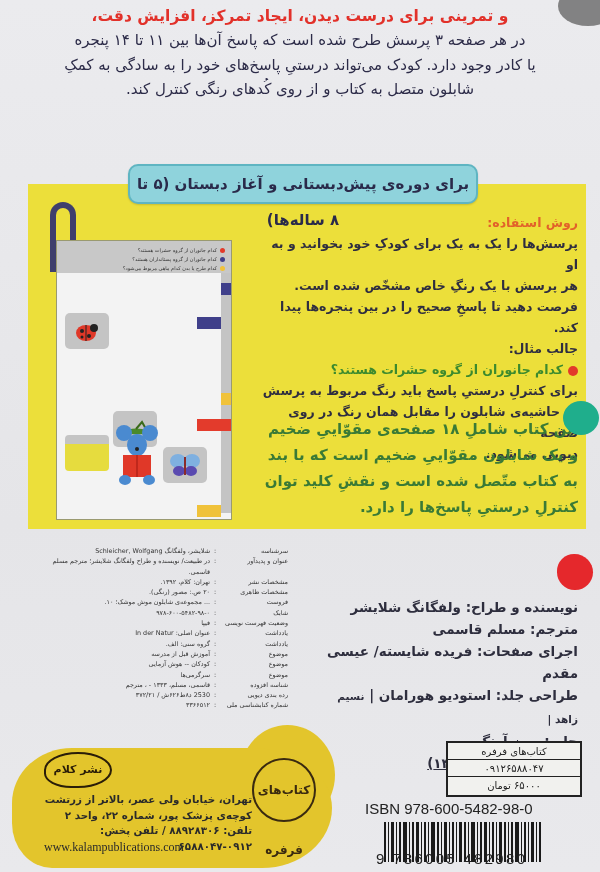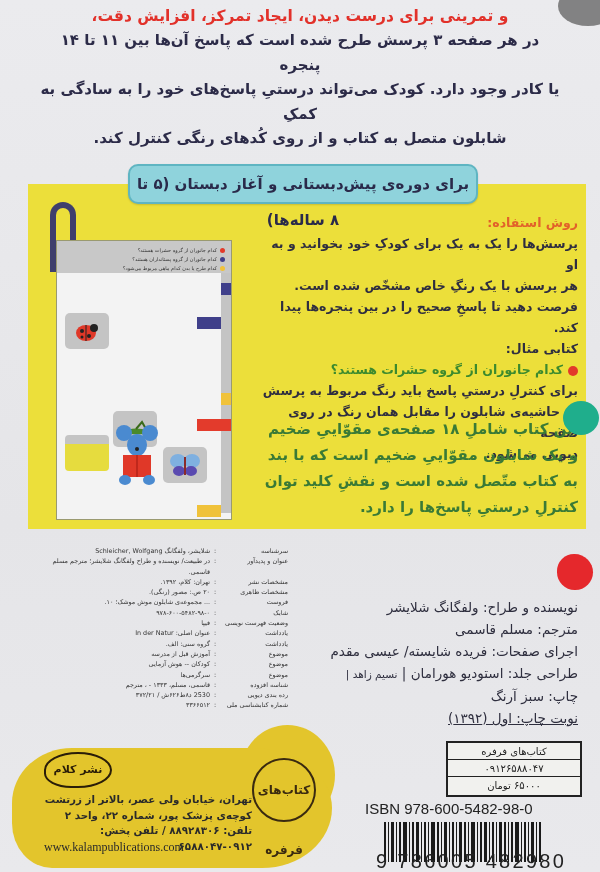--- a/index.html
+++ b/index.html
@@ -8,21 +8,21 @@
       background: #e7e7ea;
       font-family: "DejaVu Sans", sans-serif;
       position: relative;
       direction: rtl;
     }
     .page { position: absolute; left: 0; top: 0; width: 600px; height: 872px; background: linear-gradient(180deg,#ebebee 0%,#e5e5e8 60%,#e9e9ec 100%); }
     .corner-shadow { position:absolute; right:-18px; top:-14px; width:60px; height:40px; border-radius:50%; background:#555; opacity:.7; }
 
     .intro { position:absolute; top:4px; left:40px; width:520px; text-align:center; }
     .intro .red { color:#e2312a; font-weight:bold; font-size:15.5px; line-height:24px; }
-    .intro .dark { color:#2c2b48; font-weight:bold; font-size:15px; line-height:24.5px; }
+    .intro .dark { color:#2c2b48; font-weight:normal; font-size:15px; line-height:24.5px; }
 
     .yellow-panel { position:absolute; left:28px; top:184px; width:558px; height:345px; background:#ecdf3a; }
     .banner { position:absolute; left:128px; top:164px; width:350px; height:40px; background:#8fd3dc; border:2px solid #5fb5c2; border-radius:10px; text-align:center; line-height:36px; font-size:15px; font-weight:bold; color:#2a2a4a; box-shadow:0 1px 2px rgba(0,0,0,.15); }
 
     .usage { position:absolute; right:22px; top:212px; width:320px; font-size:12.5px; font-weight:bold; line-height:21px; color:#2f2e40; }
     .usage .heading { color:#e2612a; }
     .usage .example-q { color:#3c8a2e; }
     .usage .dot { display:inline-block; width:10px; height:10px; border-radius:50%; background:#e23a2a; margin-left:5px; vertical-align:middle; }
 
     .summary { position:absolute; right:22px; top:416px; width:320px; font-size:15px; font-weight:bold; line-height:26px; color:#3a7a36; }
@@ -44,32 +44,32 @@
     .mouse { position:absolute; left:58px; top:228px; width:44px; height:62px; }
 
     
     .catalog { position:absolute; left:38px; top:546px; width:250px; font-size:6.4px; line-height:10.3px; color:#333; direction:rtl; }
     .cat-row { display:flex; }
     .cat-key { width:68px; text-align:right; flex-shrink:0; }
     .cat-sep { width:10px; text-align:center; flex-shrink:0; }
     .cat-val { flex:1; text-align:right; }
 
     
-    .credits { position:absolute; right:22px; top:596px; width:260px; font-size:13.5px; font-weight:normal; line-height:22px; color:#2e2e3e; text-align:right; }
+    .credits { position:absolute; right:22px; top:596px; width:260px; font-size:13.5px; font-weight:bold; line-height:22px; color:#2e2e3e; text-align:right; }
     .credits .small { font-size:10.5px; }
     .edition { text-decoration:underline; }
 
     .price-box { position:absolute; left:446px; top:741px; width:136px; height:56px; border:2px solid #222; background:#f1f1ee; text-align:center; font-size:10px; color:#222; }
     .price-box div { height:17px; line-height:17px; border-bottom:1px solid #222; }
     .price-box div:last-child { border-bottom:none; }
 
     .isbn { position:absolute; left:365px; top:800px; width:225px; font-family:"Liberation Sans", sans-serif; font-size:15px; color:#222; direction:ltr; text-align:left; }
     .barcode { position:absolute; left:384px; top:822px; width:206px; height:40px; direction:ltr; display:flex; align-items:stretch; gap:2px; }
     .barcode span { background:#1a1a1a; display:block; }
-    .barcode-num { position:absolute; left:376px; top:850px; width:220px; font-family:"Liberation Sans", sans-serif; font-size:20px; letter-spacing:2.3px; color:#222; direction:ltr; background:transparent; }
+    .barcode-num { position:absolute; left:376px; top:850px; width:220px; font-family:"Liberation Sans", sans-serif; font-size:15px; letter-spacing:2.3px; color:#222; direction:ltr; background:transparent; }
 
     
     .publisher { position:absolute; left:12px; top:748px; width:320px; height:120px; background:#e3c52c; border-radius:60px 80px 70px 40px / 55px 60px 60px 45px; }
     .pub-blob2 { position:absolute; left:240px; top:725px; width:95px; height:100px; background:#e3c52c; border-radius:50%; }
     .pub-logo-circle { position:absolute; left:252px; top:758px; width:64px; height:64px; border:2px solid #3a2a10; border-radius:50%; text-align:center; line-height:60px; font-size:12px; font-weight:bold; color:#3a2a10; }
     .pub-logo-bubble { position:absolute; left:44px; top:752px; width:68px; height:36px; border:2px solid #2a1d08; border-radius:50% 50% 50% 40%; text-align:center; line-height:32px; font-size:11px; font-weight:bold; color:#2a1d08; }
     .pub-text { position:absolute; left:44px; top:792px; width:208px; font-size:10.3px; font-weight:bold; line-height:15.5px; color:#2a2a2a; text-align:right; }
     .pub-web { position:absolute; left:44px; top:840px; font-family:Liberation Serif, serif; font-size:12px; color:#2a2a2a; direction:ltr; }
   </style>
 </head>
@@ -142,21 +142,21 @@
           </svg>
       </div>
     </div>
   </div>
 
   <div class="usage">
     <div class="heading">روش استفاده:</div>
     <div>پرسش‌ها را یک به یک برای کودکِ خود بخوانید و به او</div>
     <div>هر پرسش با یک رنگِ خاص مشخّص شده است.</div>
     <div>فرصت دهید تا پاسخِ صحیح را در بین پنجره‌ها پیدا کند.</div>
-    <div>کتابی مثال:</div>
+    <div>جالب مثال:</div>
     <div class="example-q"><span class="dot"></span><span>کدام جانوران از گروه حشرات هستند؟</span></div>
     <div>برای کنترلِ درستیِ پاسخ باید رنگ مربوط به پرسش</div>
     <div>در حاشیه‌ی شابلون را مقابل همان رنگ در روی صفحه</div>
     <div>دیویی می‌شود.</div>
   </div>
 
   <div class="summary">
     <div>این کتاب شاملِ ۱۸ صفحه‌ی مقوّاییِ ضخیم</div>
     <div>و یک شابلون مقوّاییِ ضخیم است که با بند</div>
     <div>به کتاب متّصل شده است و نقشِ کلید توان</div>

